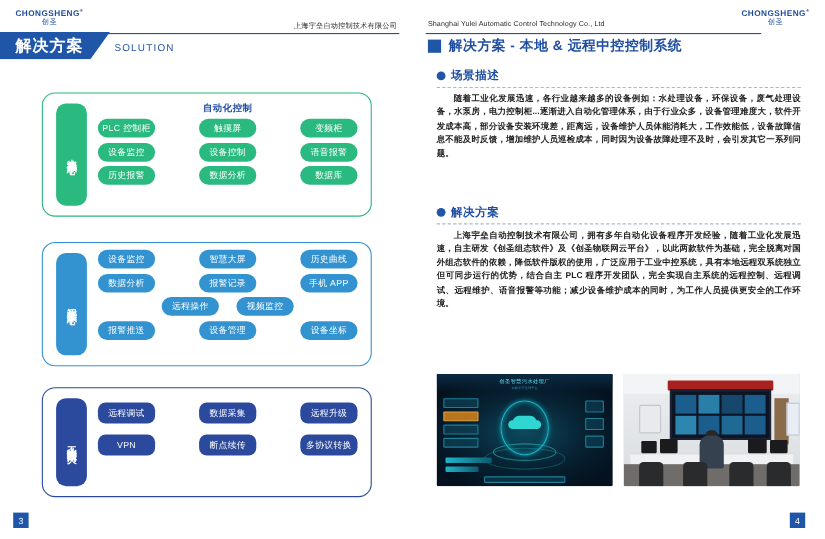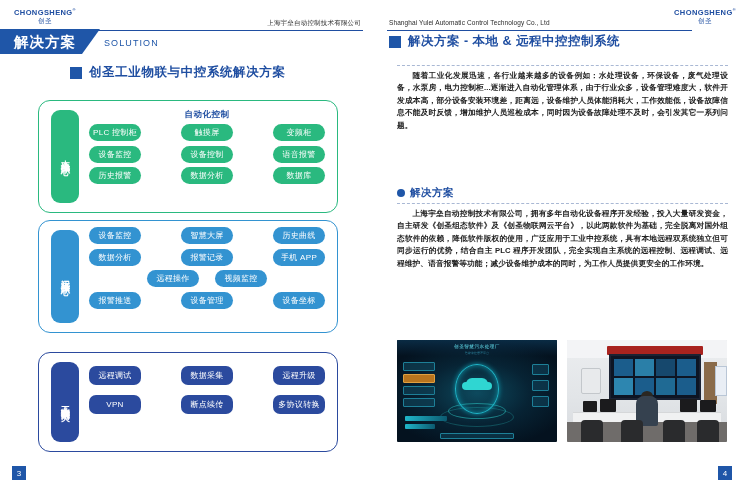--- a/index.html
+++ b/index.html
@@ -129,21 +129,21 @@
   }
 
   
   .panel {
     position: absolute;
     left: 38px;
     width: 300px;
     border-radius: 12px;
     background: #ffffff;
   }
-  .panel-green { top: 100px;  height: 113px; border: 1.4px solid #2ab97f; }
+  .panel-green { top: 84px;  height: 113px; border: 1.4px solid #2ab97f; }
   .panel-blue  { top: 220px; height: 113px; border: 1.4px solid #3393d1; }
   .panel-navy  { top: 352px; height: 100px; border: 1.4px solid #2b4a9e; }
 
   .side-label {
     position: absolute;
     left: 12px;
     top: 9px;
     bottom: 9px;
     width: 28px;
     border-radius: 9px;
@@ -433,24 +433,20 @@
       <div class="l-company">上海宇垒自动控制技术有限公司</div>
       <div class="l-rule"></div>
     </div>
 
     <div class="banner">
       <div class="banner-shape"></div>
       <div class="banner-cn">解决方案</div>
       <div class="banner-en">SOLUTION</div>
     </div>
 
-    <div class="l-title-row">
-      <div class="sq-icon"></div>
-      <div class="l-title-text">创圣工业物联与中控系统解决方案</div>
-    </div>
 
     <div class="panel panel-green">
       <div class="side-label side-green">本地操作中心</div>
       <div class="panel-body">
         <div class="group-heading">自动化控制</div>
         <div class="pill-row">
           <div class="pill pill-green">PLC 控制柜</div>
           <div class="pill pill-green">触摸屏</div>
           <div class="pill pill-green">变频柜</div>
         </div>
@@ -523,31 +519,35 @@
       </div>
       <div class="r-rule"></div>
     </div>
 
     <div class="r-title-row">
       <div class="sq-icon"></div>
       <div class="r-title-text">解决方案 - 本地 &amp; 远程中控控制系统</div>
     </div>
 
     <div class="section sec-scene">
+      <div class="section-head">
+        <div class="bullet-dot"></div>
+        <div class="section-title">场景描述</div>
+      </div>
       <div class="dashed-rule"></div>
       <div class="body-text">随着工业化发展迅速，各行业越来越多的设备例如：水处理设备，环保设备，废气处理设备，水泵房，电力控制柜...逐渐进入自动化管理体系，由于行业众多，设备管理难度大，软件开发成本高，部分设备安装环境差，距离远，设备维护人员体能消耗大，工作效能低，设备故障信息不能及时反馈，增加维护人员巡检成本，同时因为设备故障处理不及时，会引发其它一系列问题。</div>
     </div>
 
     <div class="section sec-solution">
       <div class="section-head">
         <div class="bullet-dot"></div>
         <div class="section-title">解决方案</div>
       </div>
       <div class="dashed-rule"></div>
-      <div class="body-text">上海宇垒自动控制技术有限公司，拥有多年自动化设备程序开发经验，投入大量研发资金，自主研发《创圣组态软件》及《创圣物联网云平台》，以此两款软件为基础，完全脱离对国外组态软件的依赖，降低软件版权的使用，广泛应用于工业中控系统，具有本地远程双系统独立但可同步运行的优势，结合自主 PLC 程序开发团队，完全实现自主系统的远程控制、远程调试、远程维护、语音报警等功能；减少设备维护成本的同时，为工作人员提供更安全的工作环境。</div>
+      <div class="body-text">上海宇垒自动控制技术有限公司，拥有多年自动化设备程序开发经验，随着工业化发展迅速，自主研发《创圣组态软件》及《创圣物联网云平台》，以此两款软件为基础，完全脱离对国外组态软件的依赖，降低软件版权的使用，广泛应用于工业中控系统，具有本地远程双系统独立但可同步运行的优势，结合自主 PLC 程序开发团队，完全实现自主系统的远程控制、远程调试、远程维护、语音报警等功能；减少设备维护成本的同时，为工作人员提供更安全的工作环境。</div>
     </div>
 
     <div class="photos">
 
       <div class="photo ph-dash">
         <div class="dash-topbar"></div>
         <div class="dash-title">创圣智慧污水处理厂</div>
         <div class="dash-sub">智能监控管理平台</div>
         <div class="dash-card" style="left:6px; top:22px;"></div>
         <div class="dash-card hl" style="left:6px; top:34px;"></div>

